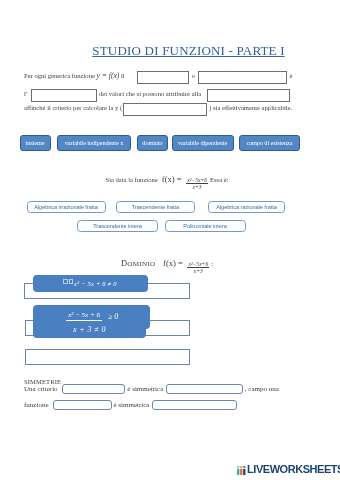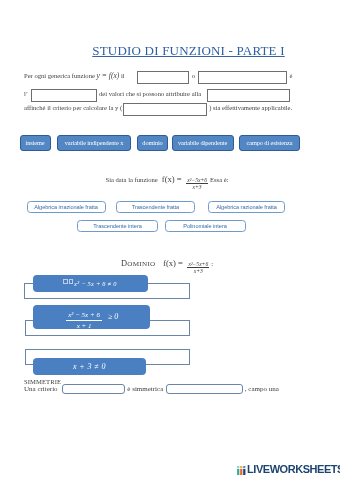--- a/index.html
+++ b/index.html
@@ -131,28 +131,29 @@
   <div class="abox" style="left:24.5px;top:320px;width:165.5px;height:16px"></div>
   <div class="achip" style="left:33px;top:304.5px;width:116.5px;height:24.5px">
       <span class="frac chipfrac">
         <span class="num">x² − 5x + 6</span>
         <span class="den">x + 1</span>
       </span>
       <span class="chiprel">≥ 0</span>
     </div>
 
   <div class="abox" style="left:24.5px;top:348.5px;width:165.5px;height:16.5px"></div>
-  <div class="achip" style="left:33px;top:358px;width:113px;height:16.5px">
+  <div class="achip" style="left:33px;top:321px;width:113px;height:16.5px">
       <span class="chiptext lg">x + 3 ≠ 0</span>
     </div>
 
   <div class="sim simhead"><span class="smallcaps2">SIMMETRIE</span></div>
 
   <div class="sim sl1"><span>Una criterio</span><span class="sbox" style="width:63.7px;margin-left:4px"></span><span>è simmetrica</span><span class="sbox" style="width:76.5px;margin-left:3px"></span><span>, campo una</span></div>
 
+  <div class="sim sl2"><span>funzione</span><span class="sbox" style="width:58.5px;margin-left:4.5px"></span><span>è simmetrica</span><span class="sbox" style="width:84.7px;margin-left:3px"></span></div>
 
   <div class="logo">
     <svg class="logomark" width="8.5" height="9" viewBox="0 0 26 28">
       <rect x="0" y="9" width="7" height="19" fill="#3aa88f"></rect>
       <rect x="0" y="0" width="7" height="6.5" fill="#8fd3c4"></rect>
       <rect x="9.5" y="9" width="7" height="19" fill="#e8663a"></rect>
       <rect x="9.5" y="0" width="7" height="6.5" fill="#f2b233"></rect>
       <rect x="19" y="9" width="7" height="19" fill="#1d4470"></rect>
       <rect x="19" y="0" width="7" height="6.5" fill="#5b8fc9"></rect>
     </svg>

